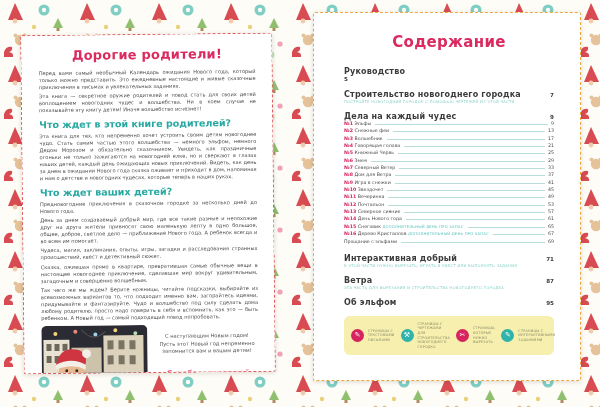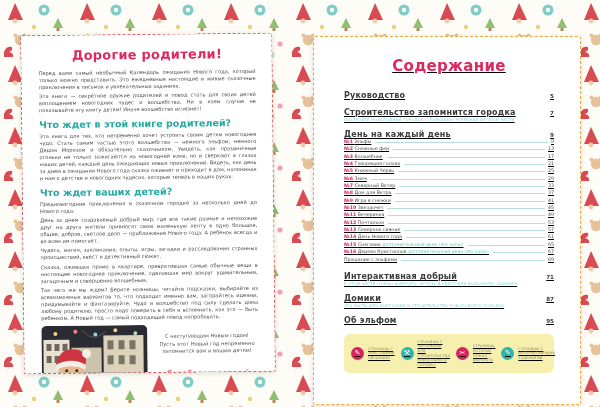--- a/index.html
+++ b/index.html
@@ -13,23 +13,23 @@
 
   
   .page{position:absolute;background:#ffffff;z-index:2;box-shadow:0 1px 4px rgba(90,60,40,.18);}
   .page-left{
     left:22px;top:34px;width:252px;height:339px;
     border:1.6px dashed #e05a5a;border-radius:2px;
     transform:rotate(-.6deg);
     padding:10px 16px 8px 17px;box-sizing:border-box;overflow:hidden;
   }
   .page-right{
-    left:313px;top:36px;width:268px;height:369px;
+    left:313px;top:12px;width:268px;height:369px;
     border:1.6px dashed #eaa83e;border-radius:2px;
-    padding:12px 26px 10px 30px;box-sizing:border-box;overflow:hidden;text-decoration:underline;
+    padding:12px 26px 10px 30px;box-sizing:border-box;overflow:hidden;
   }
 
   
   .lp-title{
     color:#da2a60;font-size:13px;font-weight:bold;text-align:center;
     margin:2px 0 7px 0;letter-spacing:.2px;
   }
   .lp p{
     font-size:5.1px;line-height:1.36;color:#4b4b4b;margin:0 0 2.6px 0;
     text-align:justify;
@@ -51,21 +51,21 @@
     text-align:right;white-space:pre-line;margin-top:12px;font-style:italic;
   }
 
   
   .rp-title{
     color:#da2a60;font-size:15px;font-weight:bold;text-align:center;
     margin:8px 0 16px 0;letter-spacing:.3px;
   }
   .toc-row{display:flex;align-items:baseline;}
   .toc-row.heading{margin-top:8px;}
-  .toc-row.heading:first-child{margin-top:0;}
+  .toc-row.heading:first-child{margin-top:0;flex-direction:column;}
   .toc-row.heading .toc-label{font-size:8px;font-weight:bold;color:#3b3b3b;letter-spacing:.2px;}
   .toc-row.heading .toc-page{font-size:5.6px;font-weight:bold;color:#3b3b3b;}
   .toc-row.item{height:7.35px;}
   .toc-row.item .toc-label{font-size:4.7px;color:#4a4a4a;white-space:nowrap;}
   .toc-num{color:#d6255e;font-weight:bold;}
   .inline-note{color:#5bc4bc;font-size:3.8px;letter-spacing:.2px;}
   .leader{flex:1;border-bottom:1px solid #b7ded9;margin:0 3px 1.5px 4px;}
   .spacer{flex:1;}
   .toc-row.item .toc-page{font-size:4.7px;color:#4a4a4a;}
   .toc-note{
@@ -184,27 +184,27 @@
 
 <div class="page page-right">
   <div class="rp-title">Содержание</div>
   <div id="toc">
       <div class="toc-row heading">
         <span class="toc-label">Руководство</span>
         <span class="spacer"></span>
         <span class="toc-page">5</span>
       </div>
       <div class="toc-row heading">
-        <span class="toc-label">Строительство запомнится городка</span>
+        <span class="toc-label">Строительство новогоднего городка</span>
         <span class="spacer"></span>
         <span class="toc-page">7</span>
       </div>
       <div class="toc-note">Постройте новогодний городок с помощью чертежей из этой части</div>
       <div class="toc-row heading">
-        <span class="toc-label">День на каждый день</span>
+        <span class="toc-label">Дела на каждый чудес</span>
         <span class="spacer"></span>
         <span class="toc-page">9</span>
       </div>
       <div class="toc-row item">
         <span class="toc-label"><span class="toc-num">№1 </span>Эльфы</span>
         <span class="leader"></span>
         <span class="toc-page">9</span>
       </div>
       <div class="toc-row item">
         <span class="toc-label"><span class="toc-num">№2 </span>Снежные феи</span>
@@ -286,21 +286,21 @@
         <span class="leader"></span>
         <span class="toc-page">69</span>
       </div>
       <div class="toc-row heading">
         <span class="toc-label">Интерактивная добрый</span>
         <span class="spacer"></span>
         <span class="toc-page">71</span>
       </div>
       <div class="toc-note">В этой части нужно вырезать, играть в квест или выполнять задания</div>
       <div class="toc-row heading">
-        <span class="toc-label">Домики</span>
+        <span class="toc-label">Ветра</span>
         <span class="spacer"></span>
         <span class="toc-page">87</span>
       </div>
       <div class="toc-note">Эта часть для вырезания и строительства новогоднего городка</div>
       <div class="toc-row heading">
         <span class="toc-label">Об эльфом</span>
         <span class="spacer"></span>
         <span class="toc-page">95</span>
       </div>
     </div>

